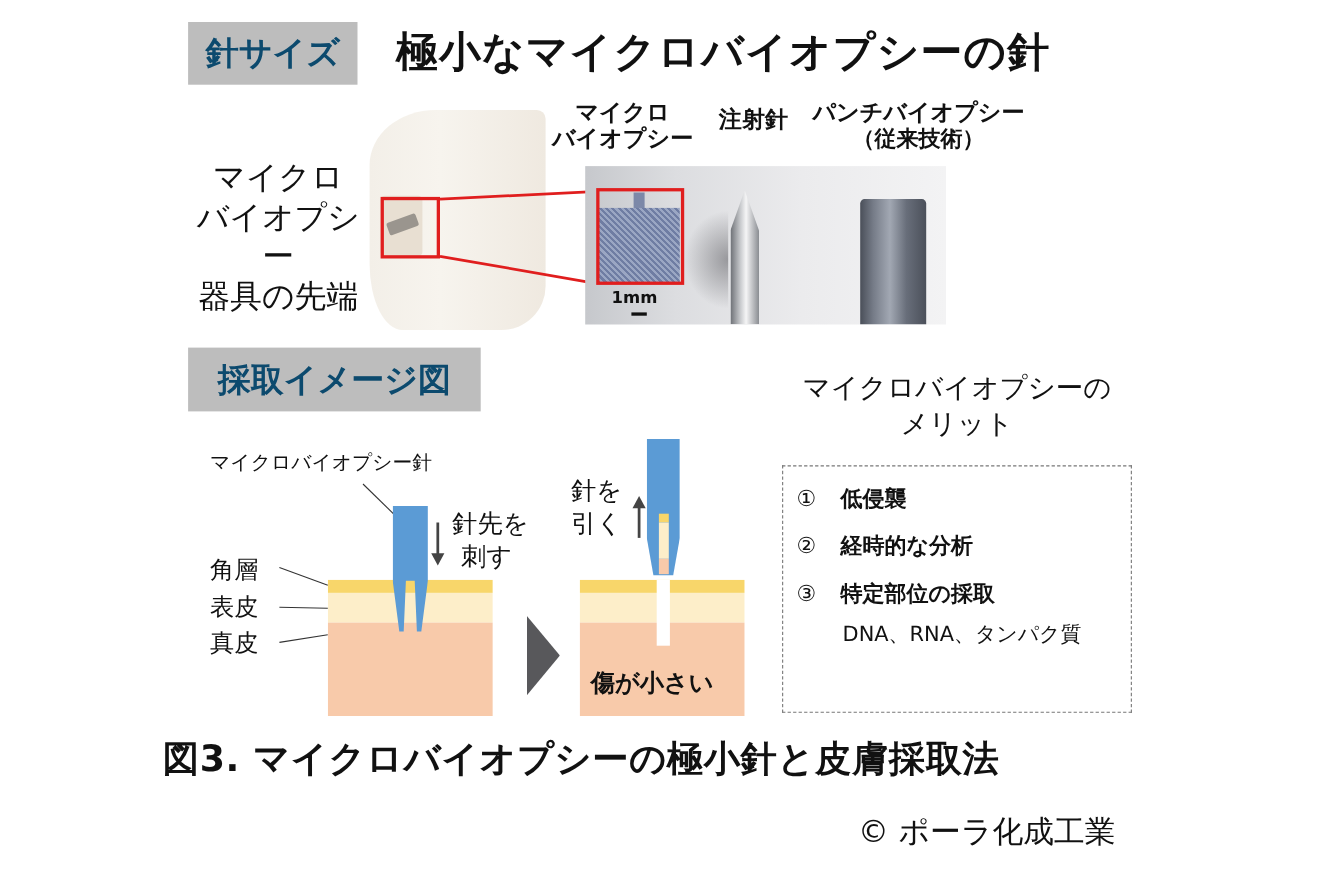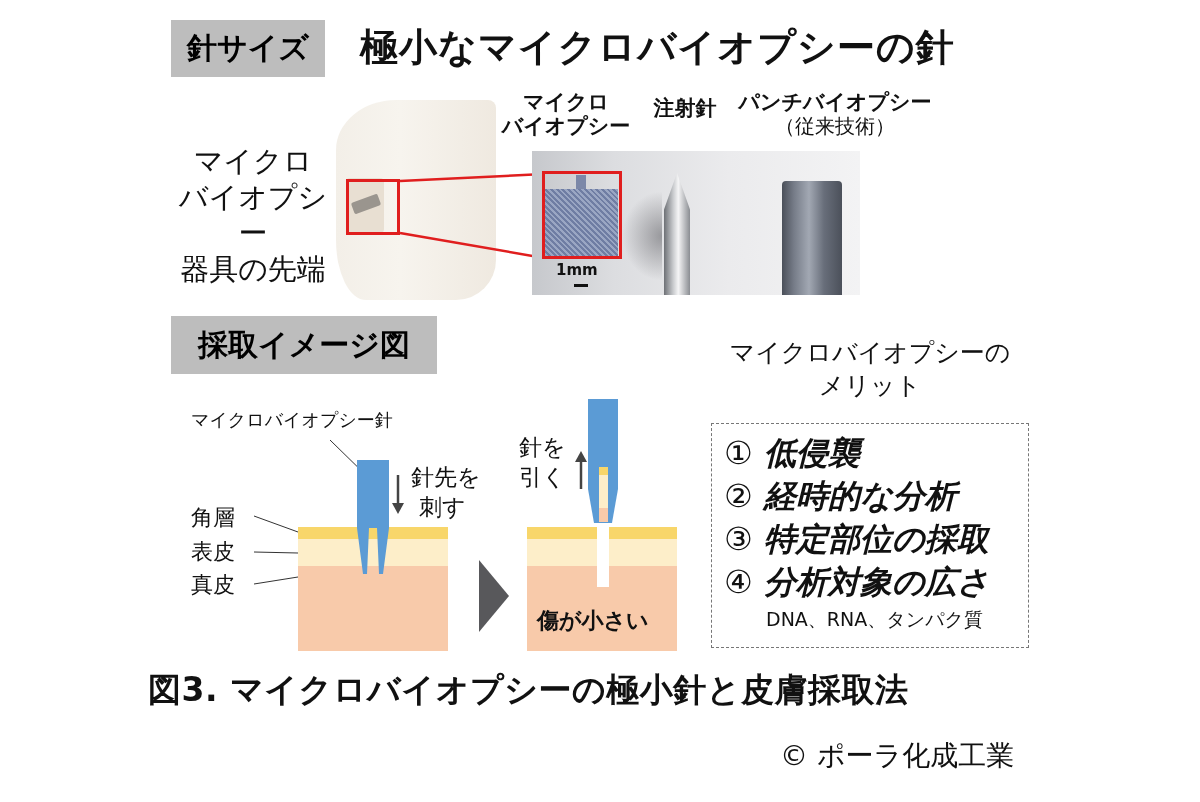--- a/index.html
+++ b/index.html
@@ -1,20 +1,20 @@
 <!DOCTYPE html>
 <html><head>
 <meta charset="utf-8">
 <style>
   * { box-sizing: border-box; margin: 0; padding: 0; }
   html, body { width: 1200px; height: 802px; background: #ffffff; overflow: hidden; }
   body { position: relative; font-family: "DejaVu Sans", "Liberation Sans", sans-serif; color: #111; }
   .abs { position: absolute; }
 
-  .section-tag { background: #bdbdbd; font-weight: bold; color: #000000; display:flex; align-items:center; justify-content:center; }
+  .section-tag { background: #bdbdbd; font-weight: bold; color: #0c4a6e; display:flex; align-items:center; justify-content:center; }
   #tag1 { left: 171px; top: 20px; width: 154px; height: 57px; font-size: 30px; }
   #title1 { left: 360px; top: 22px; font-size: 38px; font-weight: bold; letter-spacing: 1px; white-space: nowrap; }
 
   #tip-label { left: 168px; top: 143px; width: 170px; font-size: 29px; line-height: 36px; text-align: center; }
 
   
   #device { left: 336px; top: 100px; width: 160px; height: 200px; }
   #device .body { position:absolute; left: 0; top: 0; width: 160px; height: 200px;
      background: linear-gradient(90deg, #f3efe8 0%, #f7f4ee 40%, #efe9e0 100%);
      border-radius: 60px 8px 40px 30px / 50px 8px 40px 60px; }
@@ -38,21 +38,21 @@
   #photo .punch { position:absolute; left: 250px; top: 30px; width: 60px; height: 114px; border-radius: 4px 4px 0 0;
      background: linear-gradient(90deg, #4a4f59 0%, #767c88 20%, #a2a8b3 45%, #686e7a 70%, #4b505a 100%); }
 
   
   #zoomlines { left: 0; top: 0; width: 1200px; height: 320px; pointer-events: none; }
 
   .col-label { font-weight: bold; text-align: center; font-size: 21px; line-height: 24px; white-space: nowrap; }
   #lbl-micro { left: 498px; top: 90px; width: 136px; }
   #lbl-inj { left: 645px; top: 96px; width: 80px; }
   #lbl-punch { left: 730px; top: 90px; width: 210px; }
-  #lbl-punch .sub { font-weight: normal; font-size: 20px; text-align: center; }
+  #lbl-punch .sub { font-weight: bold; font-size: 20px; text-align: center; }
 
   #tag2 { left: 171px; top: 316px; width: 266px; height: 58px; font-size: 30px; }
 
   #needle-label { left: 191px; top: 408px; font-size: 18px; font-weight: normal; white-space: nowrap; }
   .layer-label { font-size: 22px; }
   #lay1 { left: 191px; top: 503px; }
   #lay2 { left: 191px; top: 537px; }
   #lay3 { left: 191px; top: 570px; }
 
   .skin { overflow: hidden; }
@@ -67,21 +67,21 @@
 
   .instr { font-size: 23px; line-height: 30px; margin-top: 12px; }
   #push-text { left: 411px; top: 450px; }
   #pull-text { left: 519px; top: 420px; }
   #small-wound { left: 537px; top: 606px; font-size: 22px; font-weight: bold; white-space: nowrap; }
 
   #next-arrow { left: 479px; top: 560px; width: 30px; height: 72px; background:#58585b; clip-path: polygon(0 0, 100% 50%, 0 100%); }
 
   #merit-title { left: 700px; top: 336px; width: 340px; text-align: center; font-size: 25px; font-weight: normal; line-height: 33px; }
   #merit-box { left: 711px; top: 423px; width: 318px; height: 225px; border: 1.5px dashed #777; padding: 8px 10px 0 12px; }
-  .merit-item { font-size: 32px; font-weight: bold; line-height: 43px; white-space: nowrap; font-style: italic; }
+  .merit-item { font-size: 20px; font-weight: bold; line-height: 43px; white-space: nowrap; }
   .merit-item .num { display:inline-block; width: 40px; font-weight: normal; }
   #merit-sub { font-size: 19px; padding-left: 42px; margin-top: 3px; white-space: nowrap; }
 
   #caption { left: 148px; top: 668px; font-size: 33px; font-weight: bold; white-space: nowrap; letter-spacing: 0.5px; }
   #copyright { left: 780px; top: 737px; font-size: 28px; white-space: nowrap; }
 </style>
 </head>
 <body>
 
 <div id="tag1" class="abs section-tag">針サイズ</div>
@@ -185,18 +185,17 @@
 <div id="small-wound" class="abs">傷が小さい</div>
 
 <div id="merit-title" class="abs">
   <div>マイクロバイオプシーの</div>
   <div>メリット</div>
 </div>
 <div id="merit-box" class="abs">
   <div class="merit-item"><span class="num">①</span><span>低侵襲</span></div>
   <div class="merit-item"><span class="num">②</span><span>経時的な分析</span></div>
   <div class="merit-item"><span class="num">③</span><span>特定部位の採取</span></div>
-  <div class="merit-item"><span class="num">④</span><span>分析対象の広さ</span></div>
   <div id="merit-sub">DNA、RNA、タンパク質</div>
 </div>
 
 <div id="caption" class="abs">図3. マイクロバイオプシーの極小針と皮膚採取法</div>
 <div id="copyright" class="abs">© ポーラ化成工業</div>
 
 </body></html>

